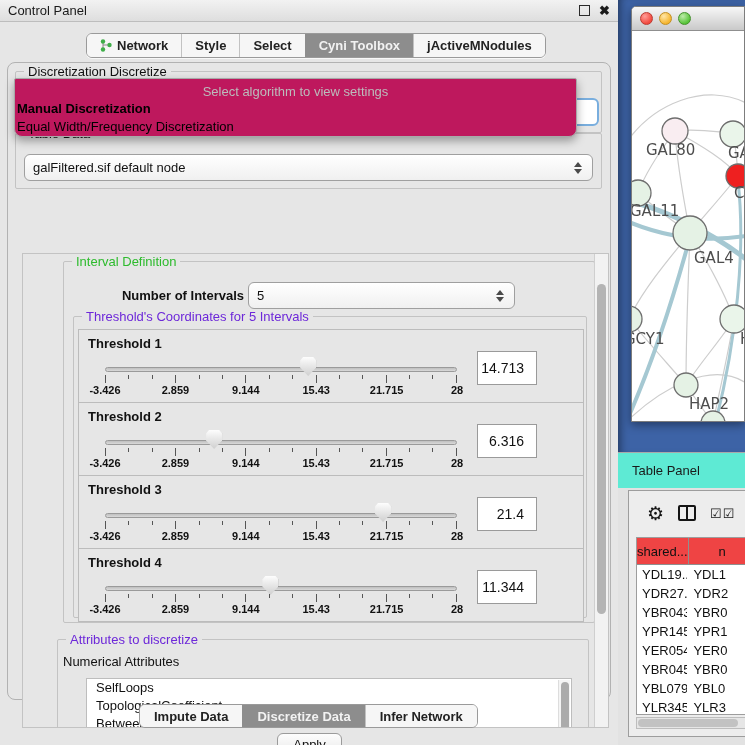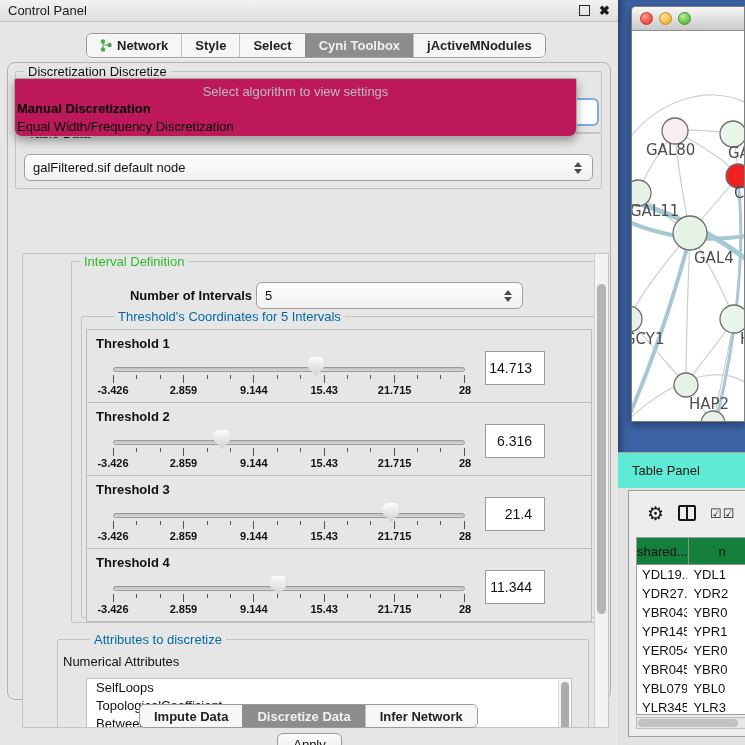--- a/index.html
+++ b/index.html
@@ -56,23 +56,23 @@
   .stepper .up { border-bottom:5px solid #4a4a4a; }
   .stepper .down { border-top:5px solid #4a4a4a; }
   .td-combo { left:8px; top:20px; width:569px; height:27px; }
 
   
   .main-panel { position:absolute; left:14px; top:190px; width:587px; height:475px;
                 border:1px solid #c3c3c3; background:#e6e6e6; overflow:hidden; }
   .v-scrollbar { position:absolute; right:0; top:0; width:14px; height:475px; background:#f2f2f2; border-left:1px solid #cfcfcf; }
   .v-scrollbar .thumb { position:absolute; left:2px; top:30px; width:9px; height:330px; background:#b4b4b4; border-radius:5px; }
 
-  .interval-group { left:48px; top:7px; width:532px; height:362px; }
+  .interval-group { left:40px; top:7px; width:532px; height:362px; }
   .green { color:#2dbb2d; }
-  .blue { color:#0369a1;margin-left:24px; }
+  .blue { color:#6d28d9; }
   .noi-label { position:absolute; left:35px; top:26px; width:145px; text-align:right; font-weight:bold; font-size:13px; }
   .noi-combo { left:184px; top:20px; width:267px; height:27px; }
 
   .thr-group { left:9px; top:54px; width:514px; height:302px; }
   .thr-panels { position:absolute; left:4px; top:13px; width:506px; }
   .thr-panel { position:relative; width:506px; height:74px; border:1px solid #bcbcbc; margin-top:-1px; background:#e6e6e6; }
   .thr-panel .t-label { position:absolute; left:9px; top:6px; font-weight:bold; font-size:13px; }
   .track { position:absolute; left:26px; top:37px; width:352px; height:5px;
            background:linear-gradient(#bfbfbf,#d9d9d9); border:1px solid #9a9a9a; border-radius:3px; }
   .thumb-sl { position:absolute; top:27px; width:16px; height:19px;
@@ -121,21 +121,21 @@
                border-top:1px solid #a9a9a9; display:flex; align-items:center; padding-left:14px; font-size:13px; color:#1a1a1a; }
   .tp-body { position:absolute; left:10px; top:490px; width:117px; height:247px; background:#ededed;
              border:1px solid #9d9d9d; border-right:none; }
   .tp-toolbar { position:absolute; left:0; top:0; width:100%; height:44px; display:flex; align-items:center; gap:14px; padding-left:18px; }
   .gear { font-size:19px; color:#141414; line-height:19px; }
   .cols-icon { width:18px; height:16px; border:2px solid #141414; border-radius:2px; position:relative; }
   .cols-icon::after { content:""; position:absolute; left:50%; top:0; width:2px; height:100%; background:#141414; transform:translateX(-50%); }
   .checks { font-size:13px; color:#141414; letter-spacing:1px; }
   .tp-table { position:absolute; left:7px; top:46px; width:110px; height:178px; background:#fff; border:1px solid #9d9d9d; border-right:none; overflow:hidden; }
   .tp-hrow { display:flex; height:27px; border-bottom:1px solid #8f8f8f; }
-  .tp-hcell { background:#15803d; font-size:13px; display:flex; align-items:center; justify-content:center; border-right:1px solid #8f8f8f; }
+  .tp-hcell { background:#ef4444; font-size:13px; display:flex; align-items:center; justify-content:center; border-right:1px solid #8f8f8f; }
   .tp-hcell.c1 { width:69px; } .tp-hcell.c2 { width:80px; justify-content:flex-start; padding-left:30px; }
   .tp-row { display:flex; height:19px; }
   .tp-cell { font-size:13px; line-height:19px; white-space:nowrap; overflow:hidden; }
   .tp-cell.c1 { width:69px; padding-left:5px; } .tp-cell.c2 { width:80px; padding-left:6px; }
   .h-scrollbar { position:absolute; left:7px; top:226px; width:110px; height:12px; background:#e6e6e6; border:1px solid #bdbdbd; }
   .h-scrollbar .thumb { position:absolute; left:1px; top:1px; width:100px; height:8px; background:#c2c2c2; border-radius:4px; }
 </style>
 </head>
 <body>
 

